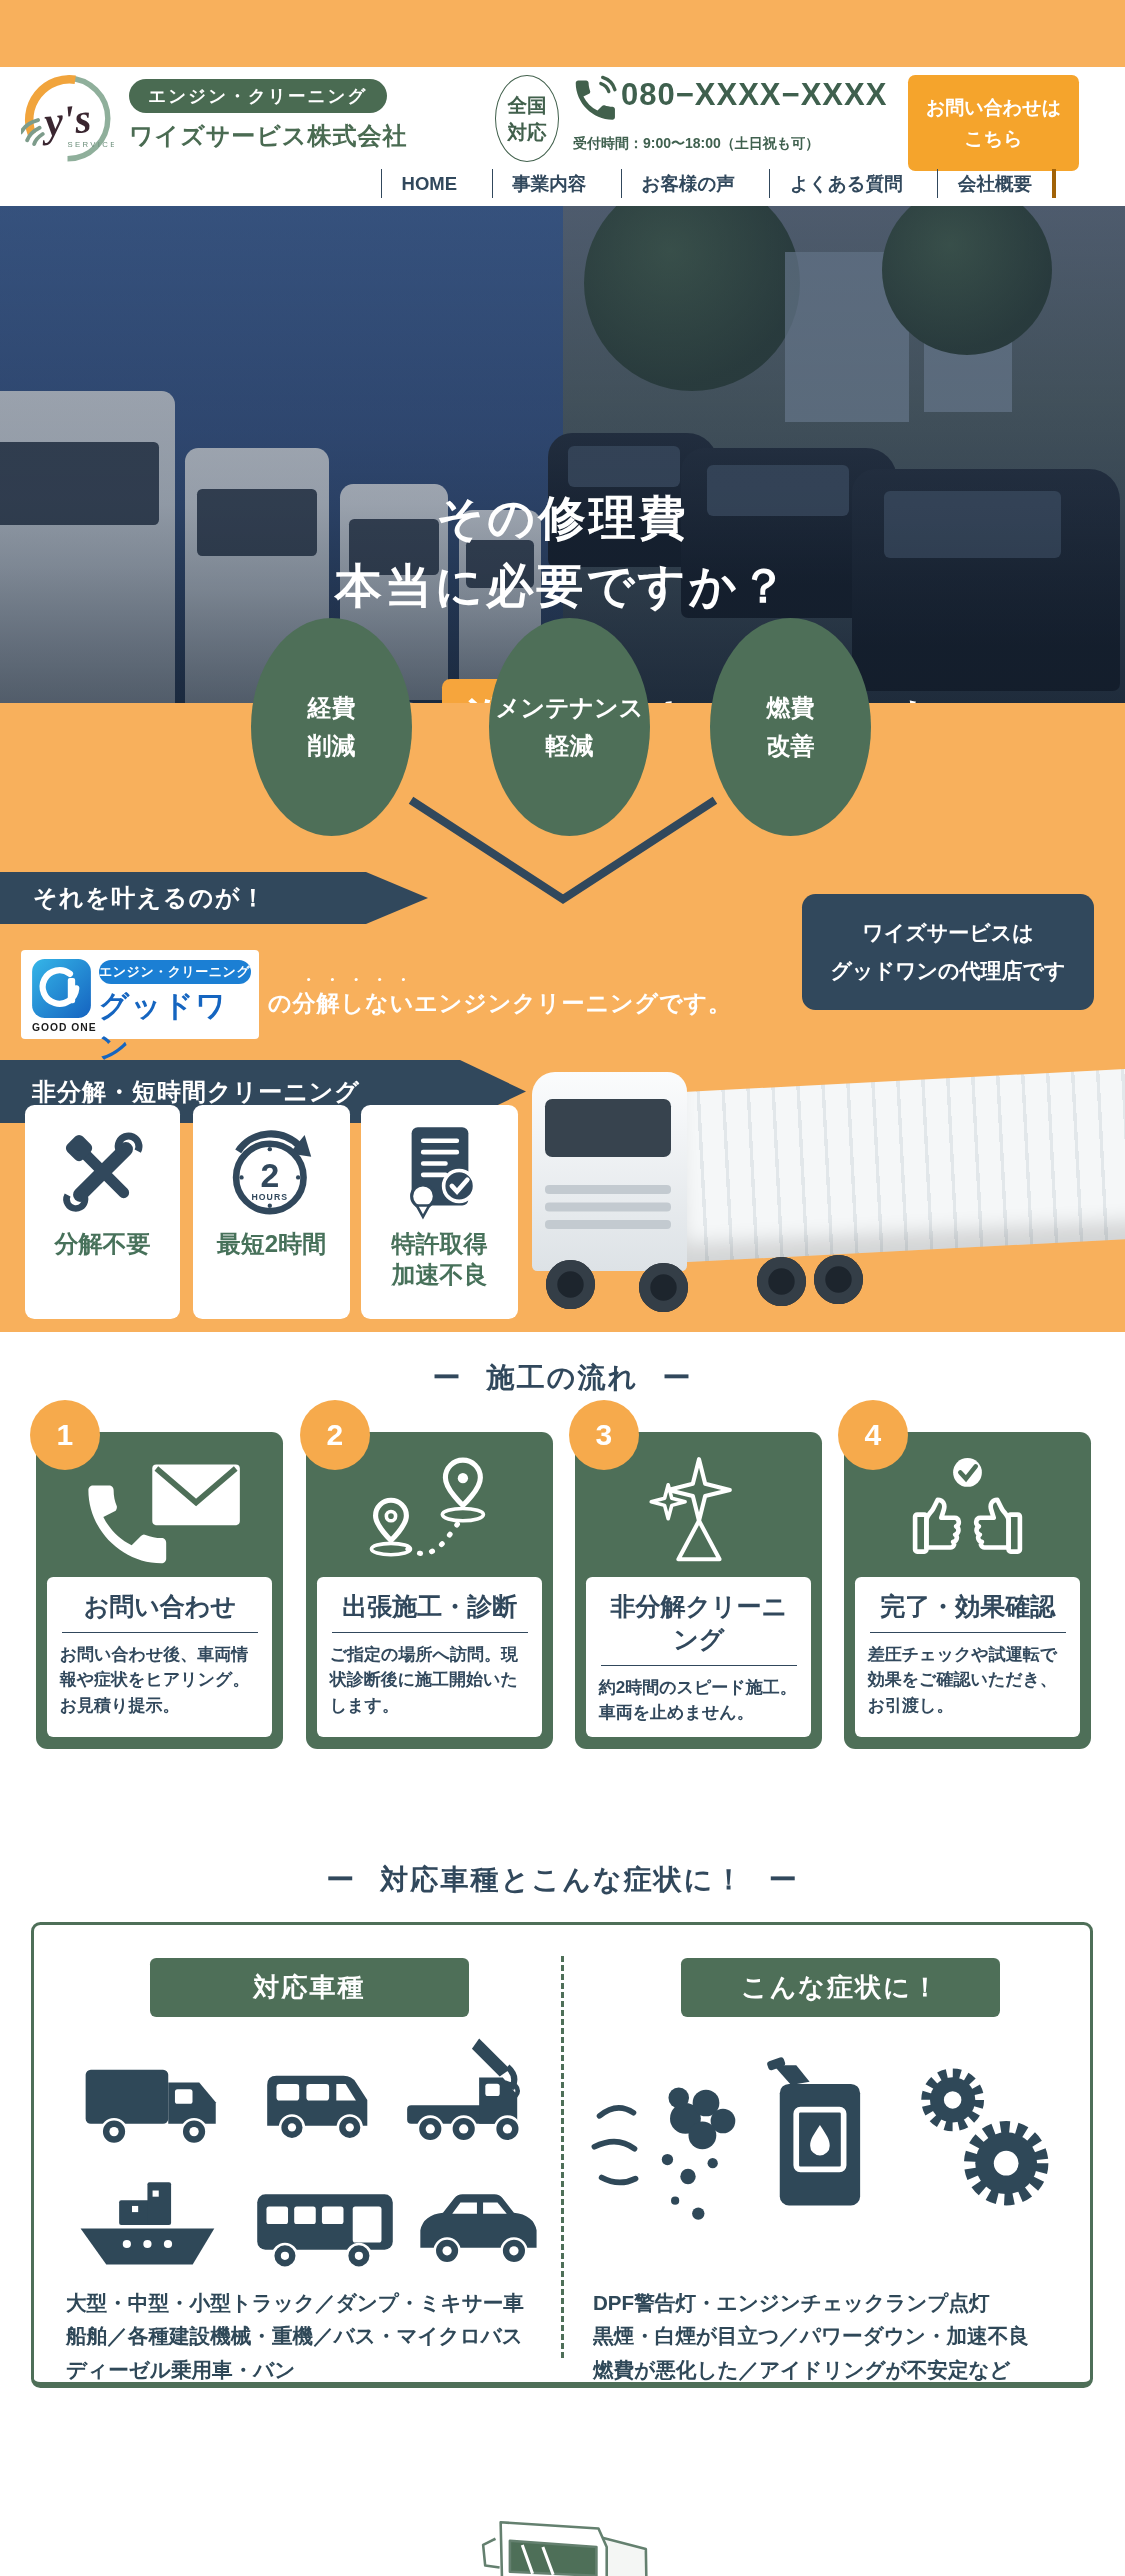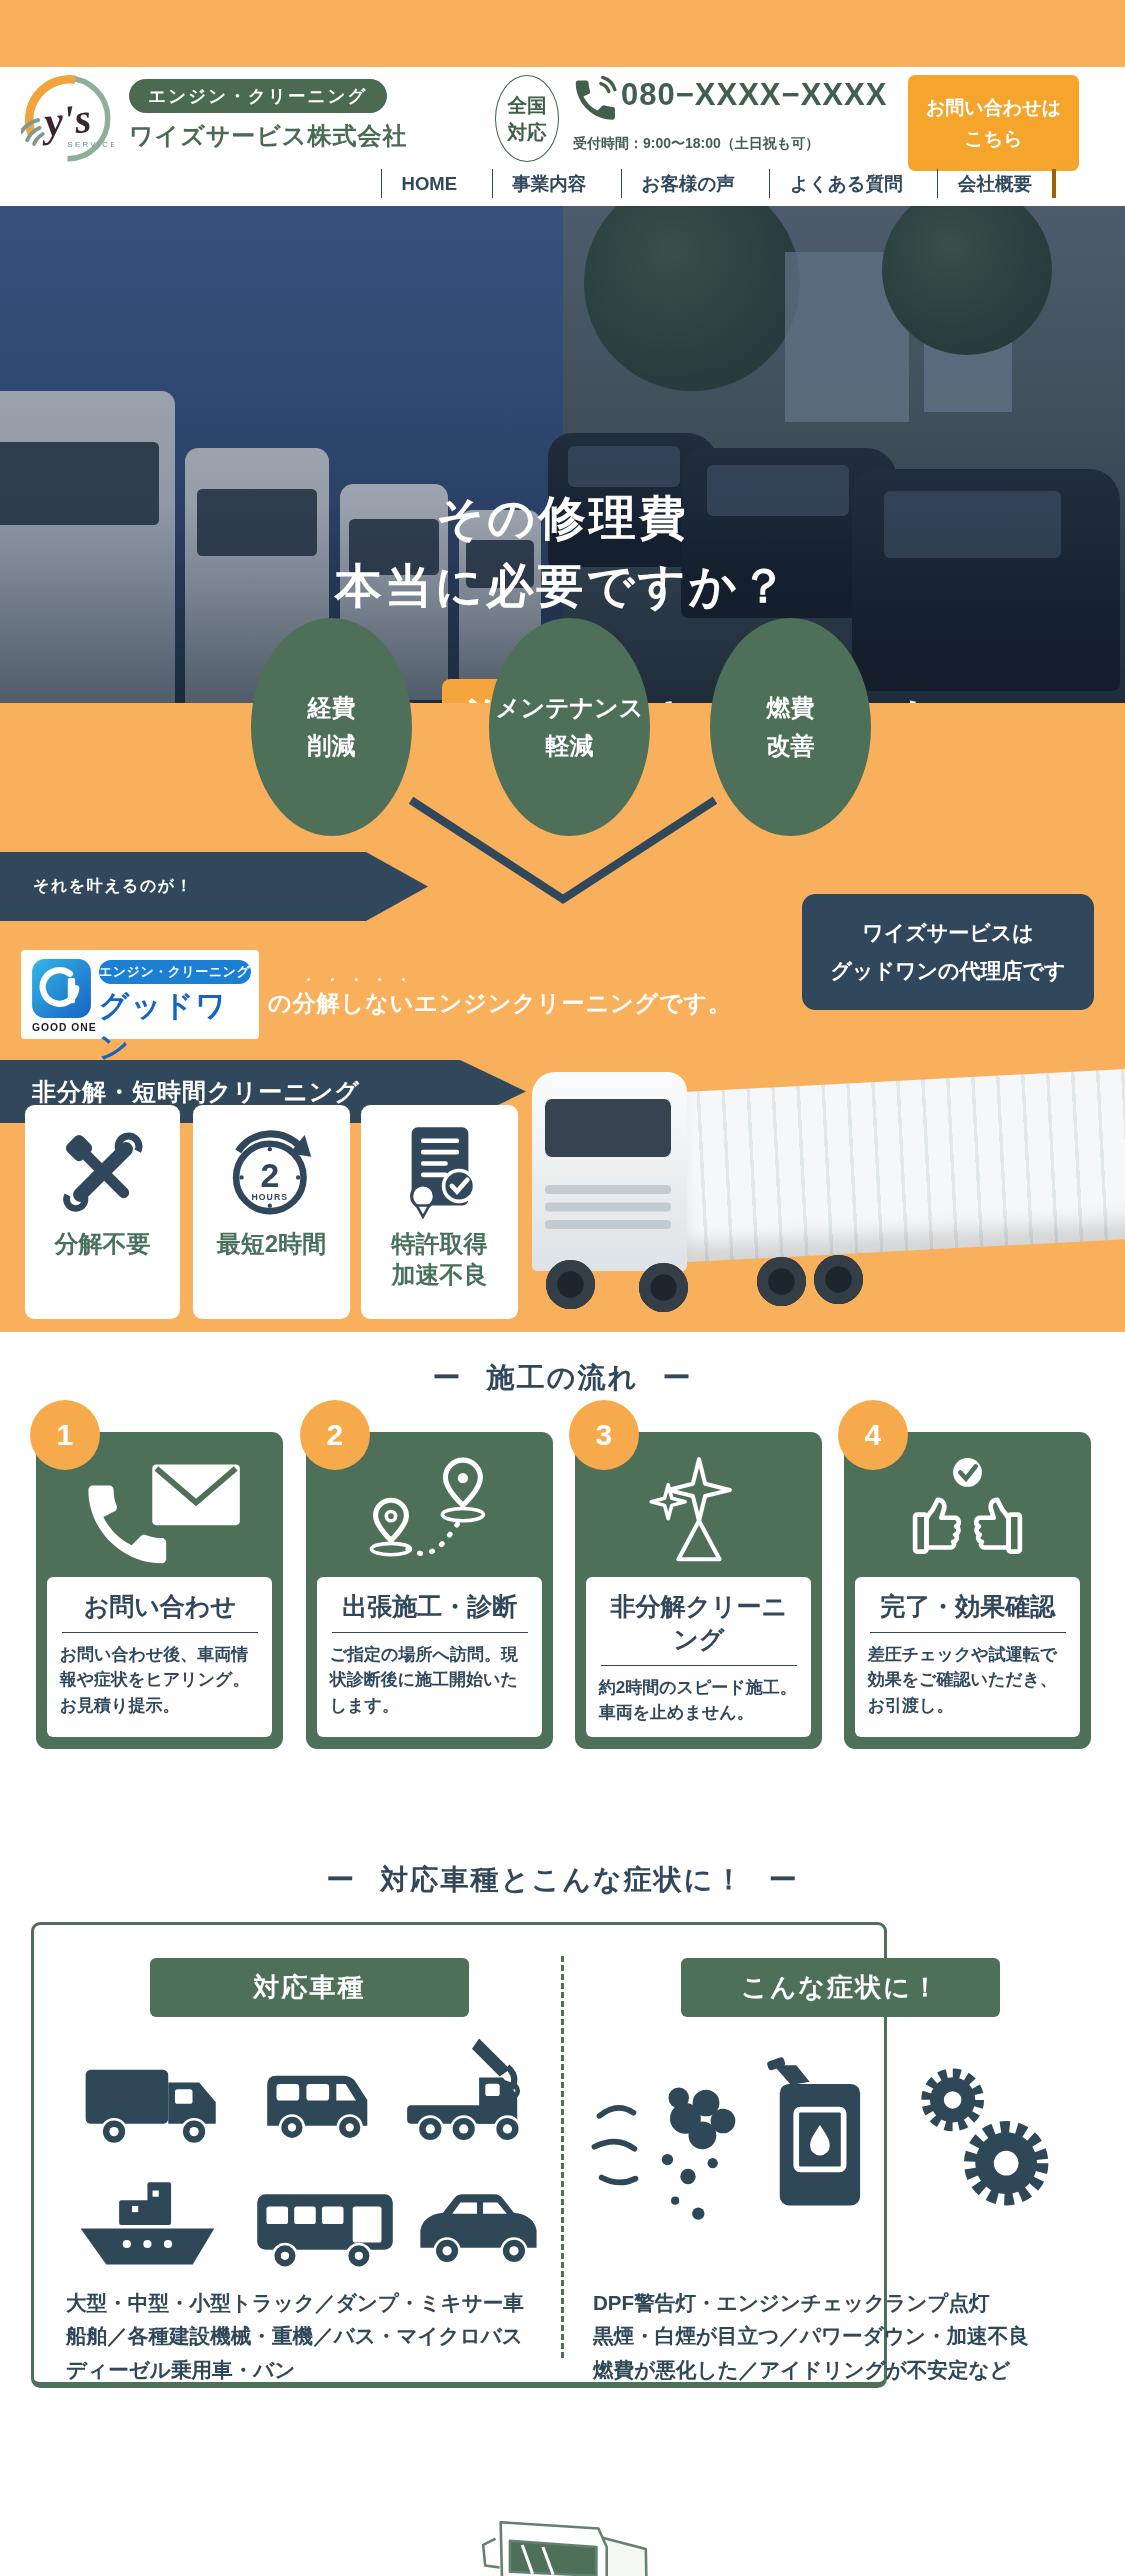--- a/index.html
+++ b/index.html
@@ -51,21 +51,21 @@
     align-items:center; justify-content:center; gap:13.4px; }
   .hero-subrow .seg { font-size:45px; font-weight:bold; color:#fff; letter-spacing:2.1px; }
   .hero-hl { background:#F6A53C; border-radius:8.2px; padding:11.3px 23px; font-size:45px; font-weight:bold; color:#fff; letter-spacing:5.2px; }
   .benefit { position:absolute; width:161px; height:218px; background:#4E6F58; border-radius:50%;
     display:flex; flex-direction:column; align-items:center; justify-content:center;
     color:#fff; font-size:24px; font-weight:bold; line-height:1.6; text-align:center; z-index:3; }
 
   
   .chevron { position:absolute; left:393px; top:796px; z-index:2; }
   .ribbon { position:absolute; background:#31485C; color:#fff; font-weight:bold; display:flex; align-items:center; z-index:2; }
-  .ribbon1 { left:0; top:852px; width:428px; height:69px; font-size:16px; padding-left:33px; letter-spacing:1.5px;
+  .ribbon1 { left:0; top:872px; width:428px; height:52px; font-size:24px; padding-left:33px; letter-spacing:1.5px;
     clip-path:polygon(0 0,366px 0,428px 50%,366px 100%,0 100%); }
   .ribbon2 { left:0; top:1060px; width:526px; height:63px; font-size:24px; padding-left:32px; letter-spacing:1px;
     clip-path:polygon(0 0,460px 0,526px 50%,460px 100%,0 100%); }
   .agency-box { position:absolute; left:802px; top:894px; width:292px; height:116px; background:#31485C;
     border-radius:13.4px; color:#fff; font-size:21px; font-weight:bold; line-height:1.8;
     display:flex; flex-direction:column; align-items:center; justify-content:center; z-index:2; }
   .goodone-box { position:absolute; left:20.6px; top:950px; width:238px; height:89px; background:#fff; border-radius:4.1px; z-index:3; }
   .goodone-badge { position:absolute; left:78px; top:10.3px; width:152px; height:24px; background:#1B7FD4; border-radius:12px;
     color:#fff; font-size:13px; font-weight:bold; display:flex; align-items:center; justify-content:center; letter-spacing:0.5px; }
   .goodone-name { position:absolute; left:78px; top:36px; font-size:30px; font-weight:bold; color:#1565C0; letter-spacing:1.5px; }
@@ -95,21 +95,21 @@
   .step-card { position:absolute; top:1432px; width:247px; height:317px; background:#4E6F58; border-radius:11.3px; z-index:2; }
   .step-num { position:absolute; left:-6.2px; top:-32px; width:70px; height:70px; background:#F6AA4C; border-radius:50%;
     color:#fff; font-size:30px; font-weight:bold; display:flex; align-items:center; justify-content:center; }
   .step-icon { position:absolute; left:0; top:20.6px; width:100%; height:116px; display:flex; align-items:center; justify-content:center; }
   .step-panel { position:absolute; left:11.3px; top:145px; width:225px; height:160px; background:#fff; border-radius:6.2px; padding:13.4px 12.4px 0; }
   .step-title { text-align:center; font-size:25px; font-weight:bold; color:#31485C; }
   .step-rule { margin:8.2px 2.1px 9.3px; border-top:1.5px solid #31485C; }
   .step-body { font-size:17px; font-weight:bold; color:#31485C; line-height:1.5; }
 
   
-  .vbox { position:absolute; left:31px; top:1922px; width:856px; height:466px; background:#fff;
+  .vbox { position:absolute; left:31px; top:1922px; width:1062px; height:466px; background:#fff;
     border:3.6px solid #4E6F58; border-bottom-width:6.7px; border-radius:9.3px; z-index:2; }
   .vdivider { position:absolute; left:527px; top:31px; height:402px; border-left:3.1px dashed #4E6F58; }
   .vpill { position:absolute; top:33px; width:319px; height:59px; background:#4E6F58; border-radius:6.2px;
     color:#fff; font-size:26px; font-weight:bold; display:flex; align-items:center; justify-content:center; letter-spacing:2.1px; }
   .vlines { position:absolute; width:495px; font-size:20.6px; font-weight:bold; color:#2F4858; line-height:1.62; }
   .vicon { position:absolute; }
   .logo-script { font-family:"Liberation Serif","DejaVu Serif",serif; font-style:italic; font-weight:bold; }
 </style>
 </head>
 <body>

